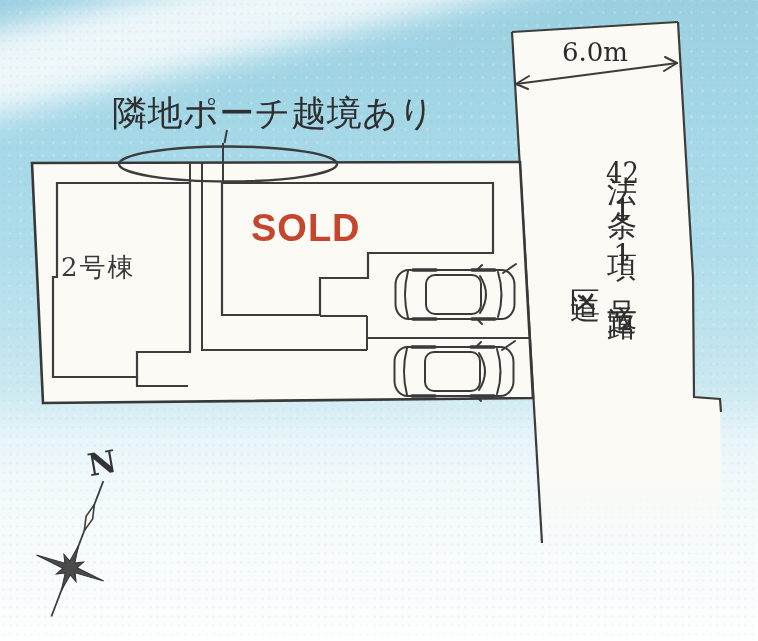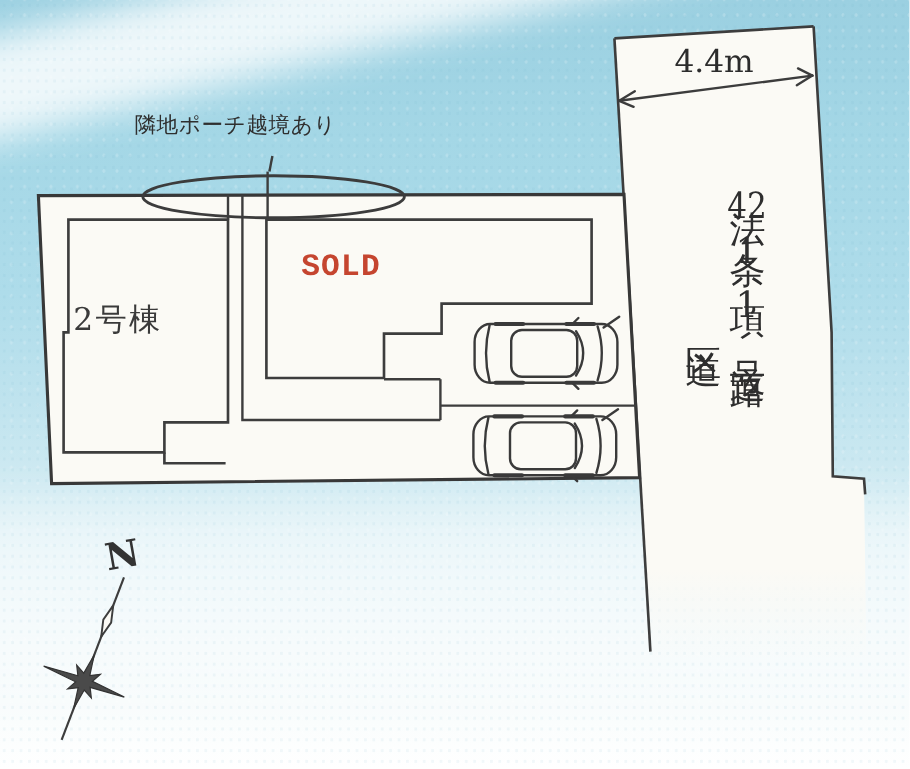--- a/index.html
+++ b/index.html
@@ -10,23 +10,23 @@
     background:rgba(255,255,255,.82);transform:rotate(-13.5deg);transform-origin:left center;
     filter:blur(15px);pointer-events:none;}
   .streak2{position:absolute;left:-80px;top:420px;width:900px;height:160px;
     background:rgba(255,255,255,.5);filter:blur(22px);pointer-events:none;}
   .speckle{position:absolute;inset:0;opacity:.35;pointer-events:none;
     background-image:radial-gradient(rgba(110,175,200,.25) 1px,transparent 1.3px),
                      radial-gradient(rgba(255,255,255,.55) 1px,transparent 1.5px);
     background-size:7px 9px,11px 13px;background-position:0 0,4px 6px;}
   svg.plan{position:absolute;left:0;top:0;}
   .lbl{position:absolute;color:#333;line-height:1;white-space:nowrap;z-index:5;}
-  .lbl-annot{left:112px;top:96px;font-size:18px;letter-spacing:.5px;color:#2f2f2f;}
+  .lbl-annot{left:112px;top:96px;font-size:35px;letter-spacing:.5px;color:#2f2f2f;}
   .lbl-unit2{left:61px;top:254px;font-size:26px;letter-spacing:2px;color:#3a3a3a;}
-  .lbl-sold{left:251px;top:209px;font-size:26px;font-family:Liberation Mono, monospace;
+  .lbl-sold{left:251px;top:209px;font-size:38px;font-family:Liberation Sans, sans-serif;
     font-weight:600;letter-spacing:1px;color:#c5452f;}
   .lbl-dim{left:562px;top:39px;font-size:26px;color:#2c2c2c;}
   .vtext{position:absolute;writing-mode:vertical-rl;text-orientation:upright;
     color:#2e2e2e;z-index:5;white-space:nowrap;}
   .lbl-law{left:601px;top:152px;font-size:30px;letter-spacing:5px;}
   .lbl-law .tcy{text-combine-upright:all;}
   .lbl-kudo{left:564px;top:266px;font-size:30px;letter-spacing:4px;}
   .lbl-north{left:88px;top:448px;font-size:31px;font-weight:bold;color:#333;
     transform:rotate(-10deg);}
 </style>
@@ -105,17 +105,17 @@
     <g transform="translate(70,568) rotate(21)">
       <path d="M0,52 L0,-93" stroke="#3d3d3d" stroke-width="1.8" fill="none"></path>
       <path d="M0,-68 L3.5,-54 L0,-40 L-3.5,-54 Z" fill="#fbfaf5" stroke="#3d3d3d" stroke-width="1.6"></path>
       <path d="M0,-24 L2.7,-6.5 L10.6,-10.6 L6.5,-2.7 L36,0 L6.5,2.7 L10.6,10.6 L2.7,6.5 L0,24 L-2.7,6.5 L-10.6,10.6 L-6.5,2.7 L-36,0 L-6.5,-2.7 L-10.6,-10.6 L-2.7,-6.5 Z" fill="#4a4a4a" stroke="#333" stroke-width="1"></path>
     </g>
   </svg>
 
   <div class="lbl lbl-annot">隣地ポーチ越境あり</div>
   <div class="lbl lbl-unit2">2号棟</div>
   <div class="lbl lbl-sold">SOLD</div>
-  <div class="lbl lbl-dim">4.4m</div>
+  <div class="lbl lbl-dim">6.0m</div>
   <div class="vtext lbl-law"><span>法</span><span class="tcy">42</span><span>条1項1号道路</span></div>
   <div class="vtext lbl-kudo">区道</div>
   <div class="lbl lbl-north">N</div>
 </div>
 
 </body></html>

